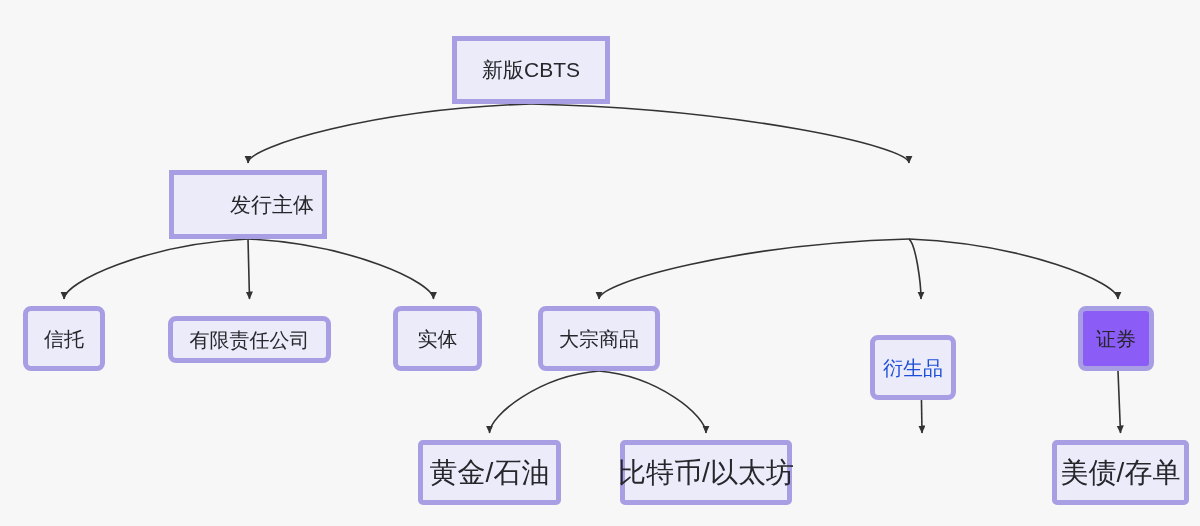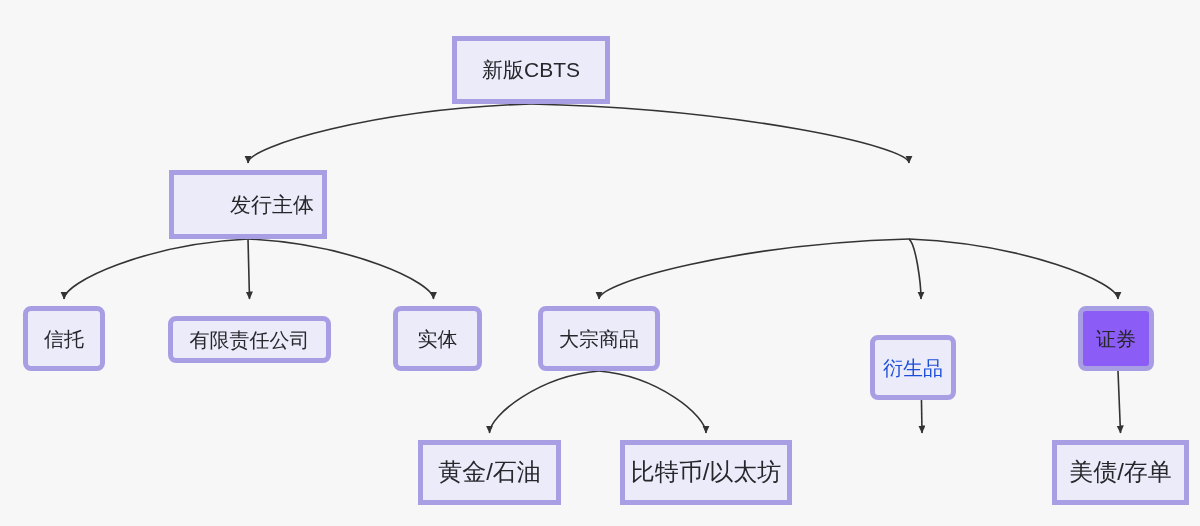--- a/index.html
+++ b/index.html
@@ -49,22 +49,22 @@
   .node.level-2 {
     border-radius: 0;
     font-size: 21px;
     padding-left: 48px;
   }
   .node.level-3 {
     border-radius: 8px;
     font-size: 20px;
   }
   .node.level-4 {
-    border-radius: 0;
-    font-size: 24px;
+    border-radius: 5px;
+    font-size: 28px;
   }
   .node-label {
     display: block;
     padding: 0 6px;
   }
 </style>
 </head>
 <body>
 
 <div id="diagram">

